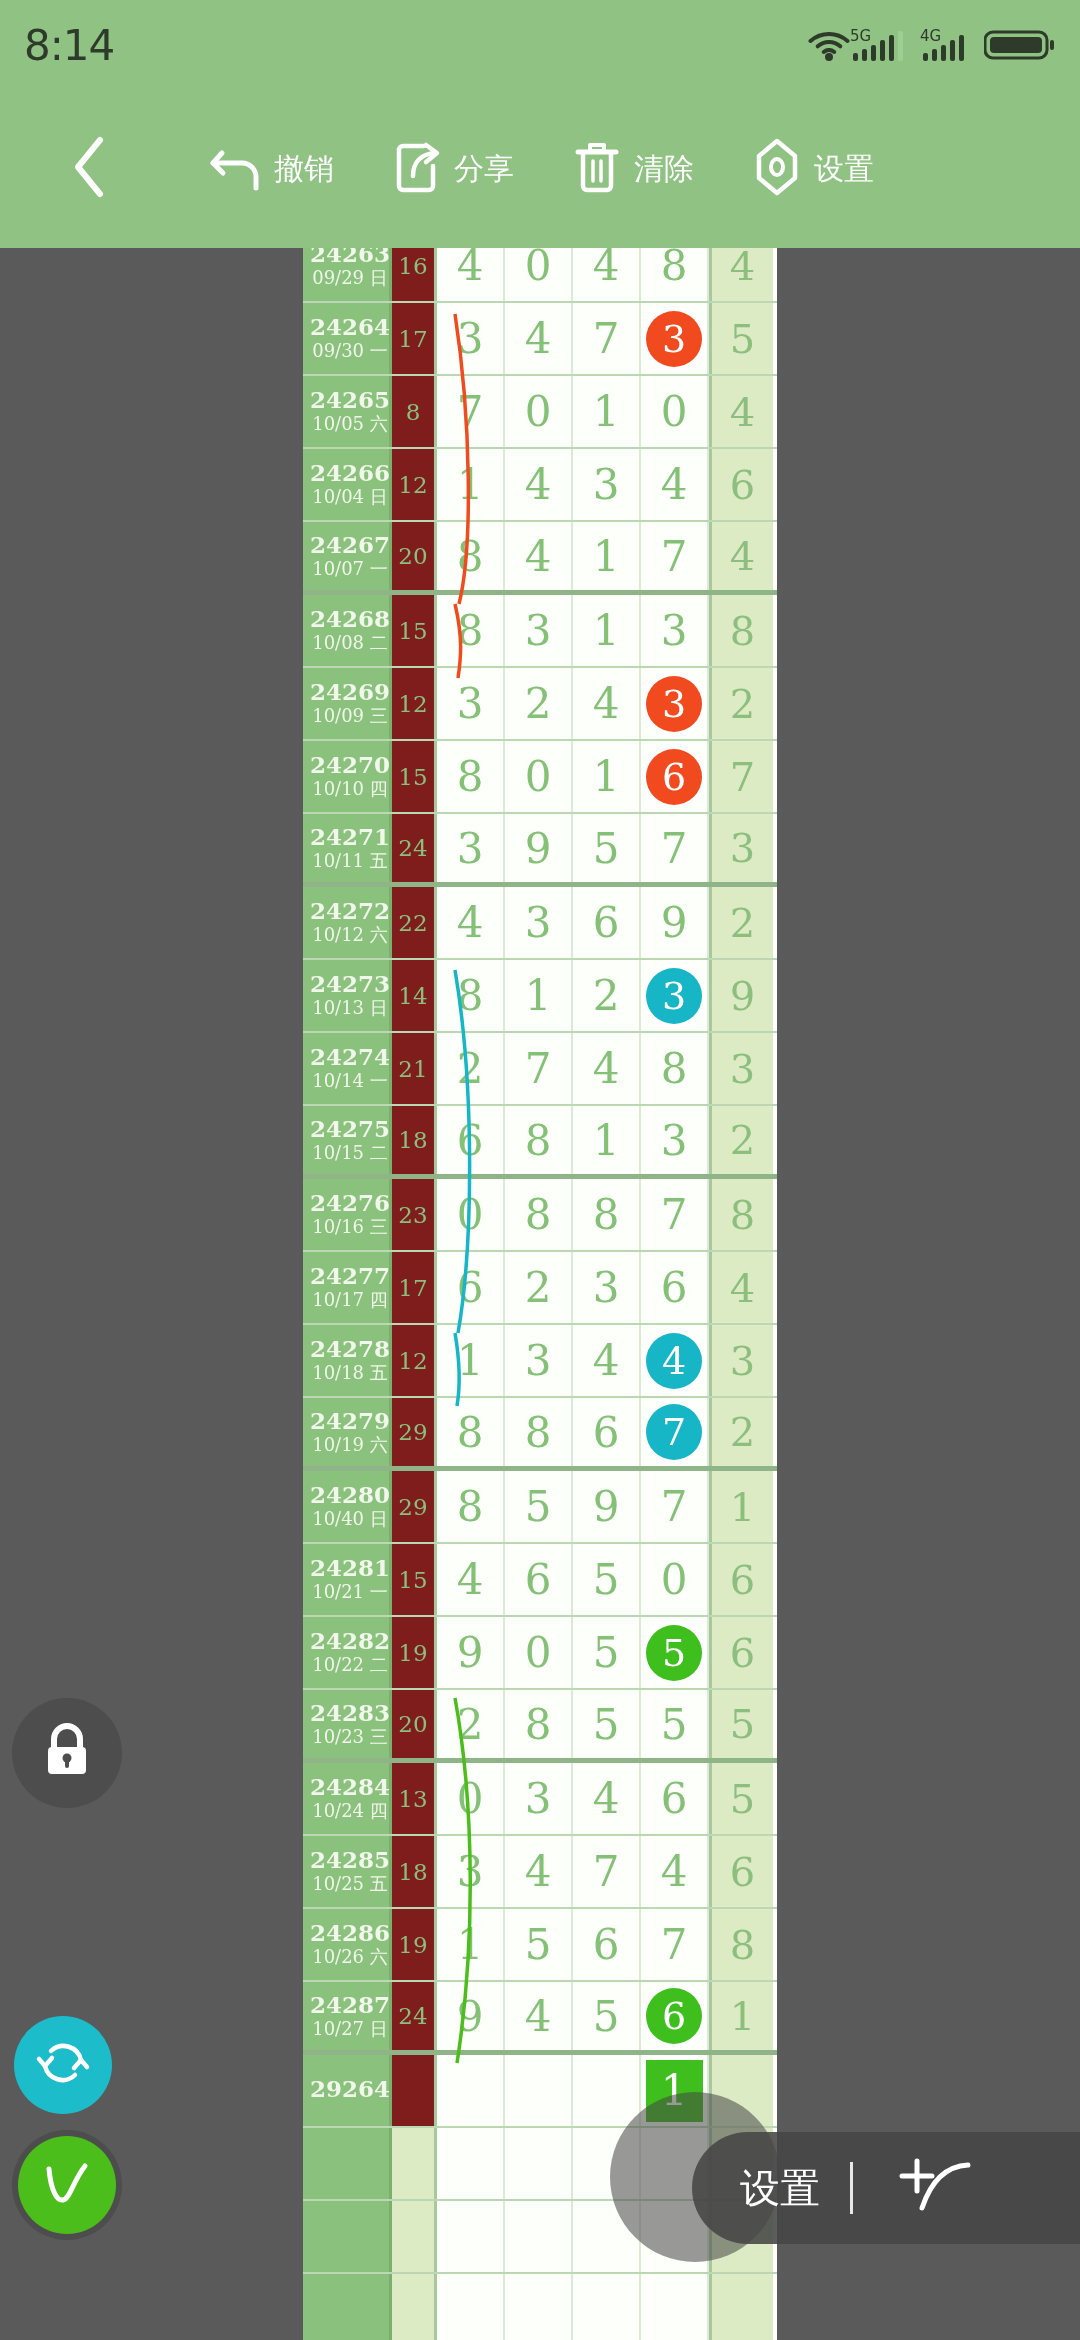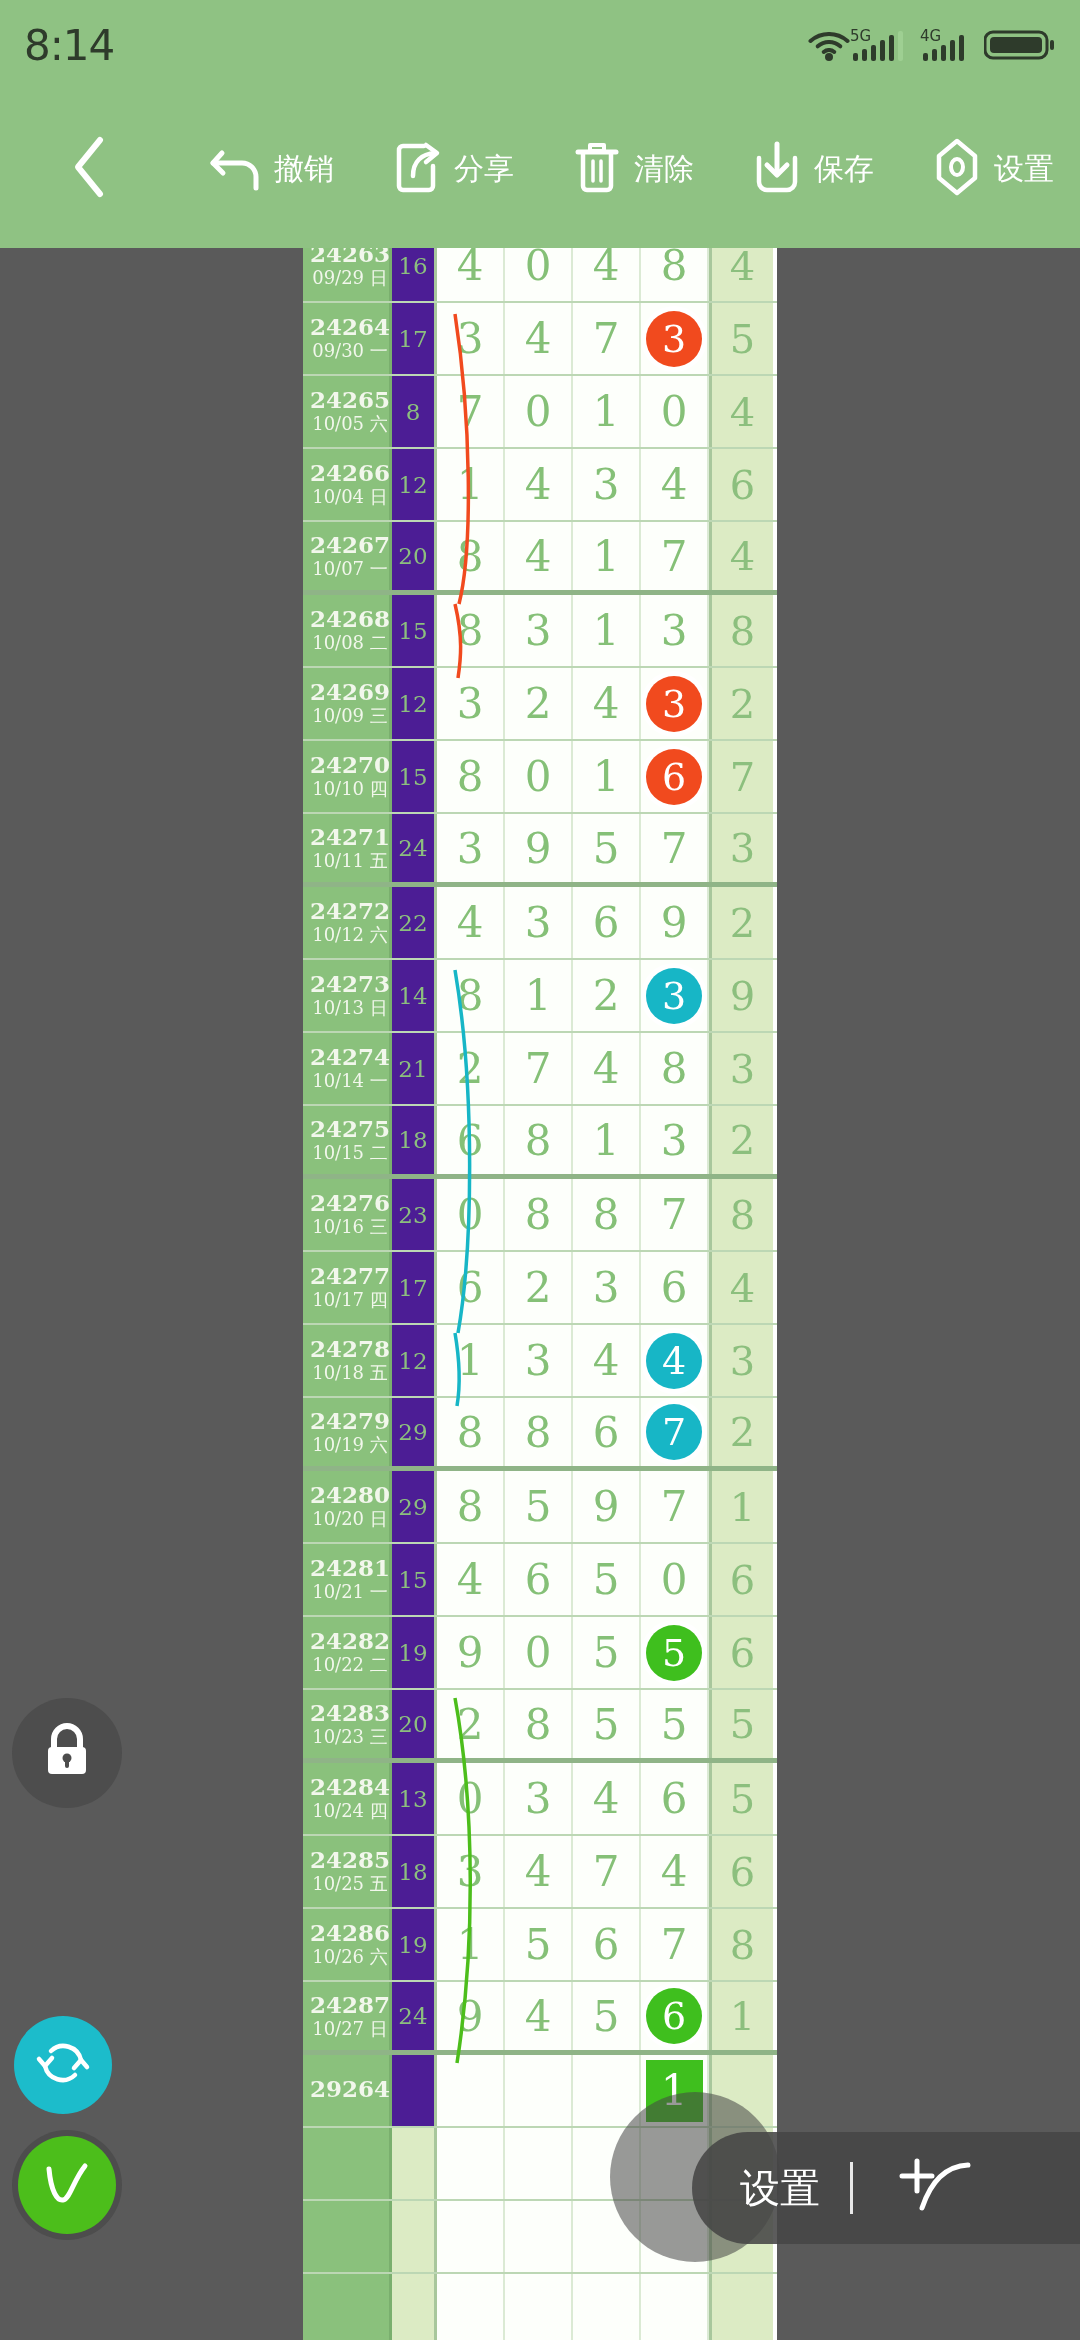--- a/index.html
+++ b/index.html
@@ -42,21 +42,21 @@
   .c-issue{
     width:89px;background:#8ac17c;color:#f2f7ec;
     display:flex;flex-direction:column;align-items:center;justify-content:center;
     box-sizing:border-box;border-right:3px solid #7aaf6e;
     font-family:"DejaVu Serif",serif;
     padding-left:8px;
   }
   .c-issue .no{font-size:23px;font-weight:bold;line-height:1.05;}
   .c-issue .dt{font-size:18px;line-height:1.15;margin-top:2px;}
   .c-sum{
-    width:45px;background:#4c1d95;color:#8cbf7e;
+    width:45px;background:#7f1d1d;color:#8cbf7e;
     display:flex;align-items:center;justify-content:center;
     font-size:23px;box-sizing:border-box;border-right:3px solid #a8c79c;
     font-family:"DejaVu Serif",serif;
   }
   .c-num{
     width:68px;background:#fdfffb;color:#85c077;
     display:flex;align-items:center;justify-content:center;
     font-size:42px;box-sizing:border-box;border-right:2px solid #dbead4;
     font-family:"DejaVu Serif",serif;position:relative;
   }
@@ -194,30 +194,20 @@
       <svg width="62" height="62" viewBox="0 0 62 62">
         <path d="M24 9 h14 v6 h-14 z" stroke="#fff" stroke-width="4" fill="none" stroke-linejoin="round"></path>
         <path d="M12 16 H50" stroke="#fff" stroke-width="5" stroke-linecap="round"></path>
         <path d="M17 16 v34 a4 4 0 0 0 4 4 h20 a4 4 0 0 0 4 -4 V16" stroke="#fff" stroke-width="4.5" fill="none" stroke-linejoin="round"></path>
         <path d="M27 25 v20 M35 25 v20" stroke="#fff" stroke-width="3.5" stroke-linecap="round"></path>
       </svg>
     </span>
     <span class="tb-label">清除</span>
   </div>
 
-  <div class="tb-item">
-    <span>
-      <svg width="62" height="62" viewBox="0 0 62 62">
-        <path d="M31 8 V38" stroke="#fff" stroke-width="5" stroke-linecap="round"></path>
-        <path d="M21 29 L31 39 L41 29" stroke="#fff" stroke-width="5" fill="none" stroke-linecap="round" stroke-linejoin="round"></path>
-        <path d="M13 22 V46 a8 8 0 0 0 8 8 h20 a8 8 0 0 0 8 -8 V22" stroke="#fff" stroke-width="4.5" fill="none" stroke-linecap="round"></path>
-      </svg>
-    </span>
-    <span class="tb-label">保存</span>
-  </div>
 
   <div class="tb-item">
     <span>
       <svg width="62" height="62" viewBox="0 0 62 62">
         <path d="M31 5 L49 20 V42 L31 57 L13 42 V20 Z" stroke="#fff" stroke-width="4.5" fill="none" stroke-linejoin="round"></path>
         <ellipse cx="31" cy="31" rx="6" ry="8" stroke="#fff" stroke-width="4" fill="none"></ellipse>
       </svg>
     </span>
     <span class="tb-label">设置</span>
   </div>
@@ -437,21 +427,21 @@
         <div class="c-num">8</div>
         <div class="c-num">6</div>
         <div class="c-num">
           <div class="ball cyan">7</div>
         </div>
         <div class="c-tail">2</div>
       </div>
       <div class="row">
         <div class="c-issue">
           <div class="no">24280</div>
-          <div class="dt">10/20 日</div>
+          <div class="dt">10/40 日</div>
         </div>
         <div class="c-sum">29</div>
         <div class="c-num">8</div>
         <div class="c-num">5</div>
         <div class="c-num">9</div>
         <div class="c-num">7</div>
         <div class="c-tail">1</div>
       </div>
       <div class="row">
         <div class="c-issue">

